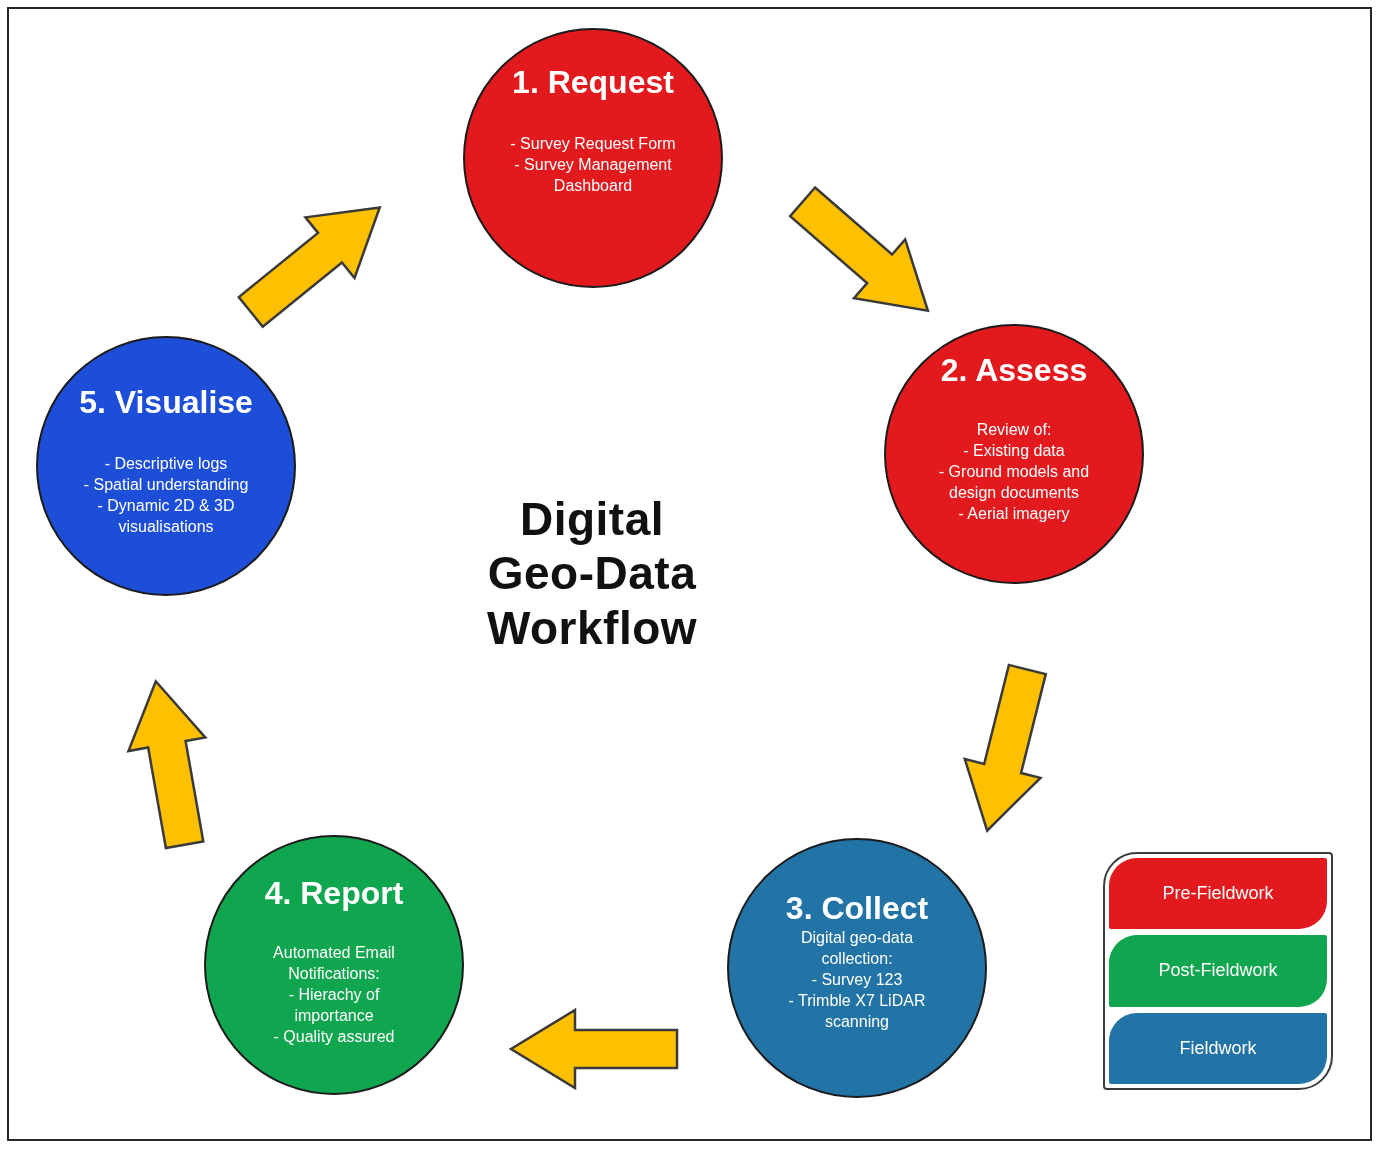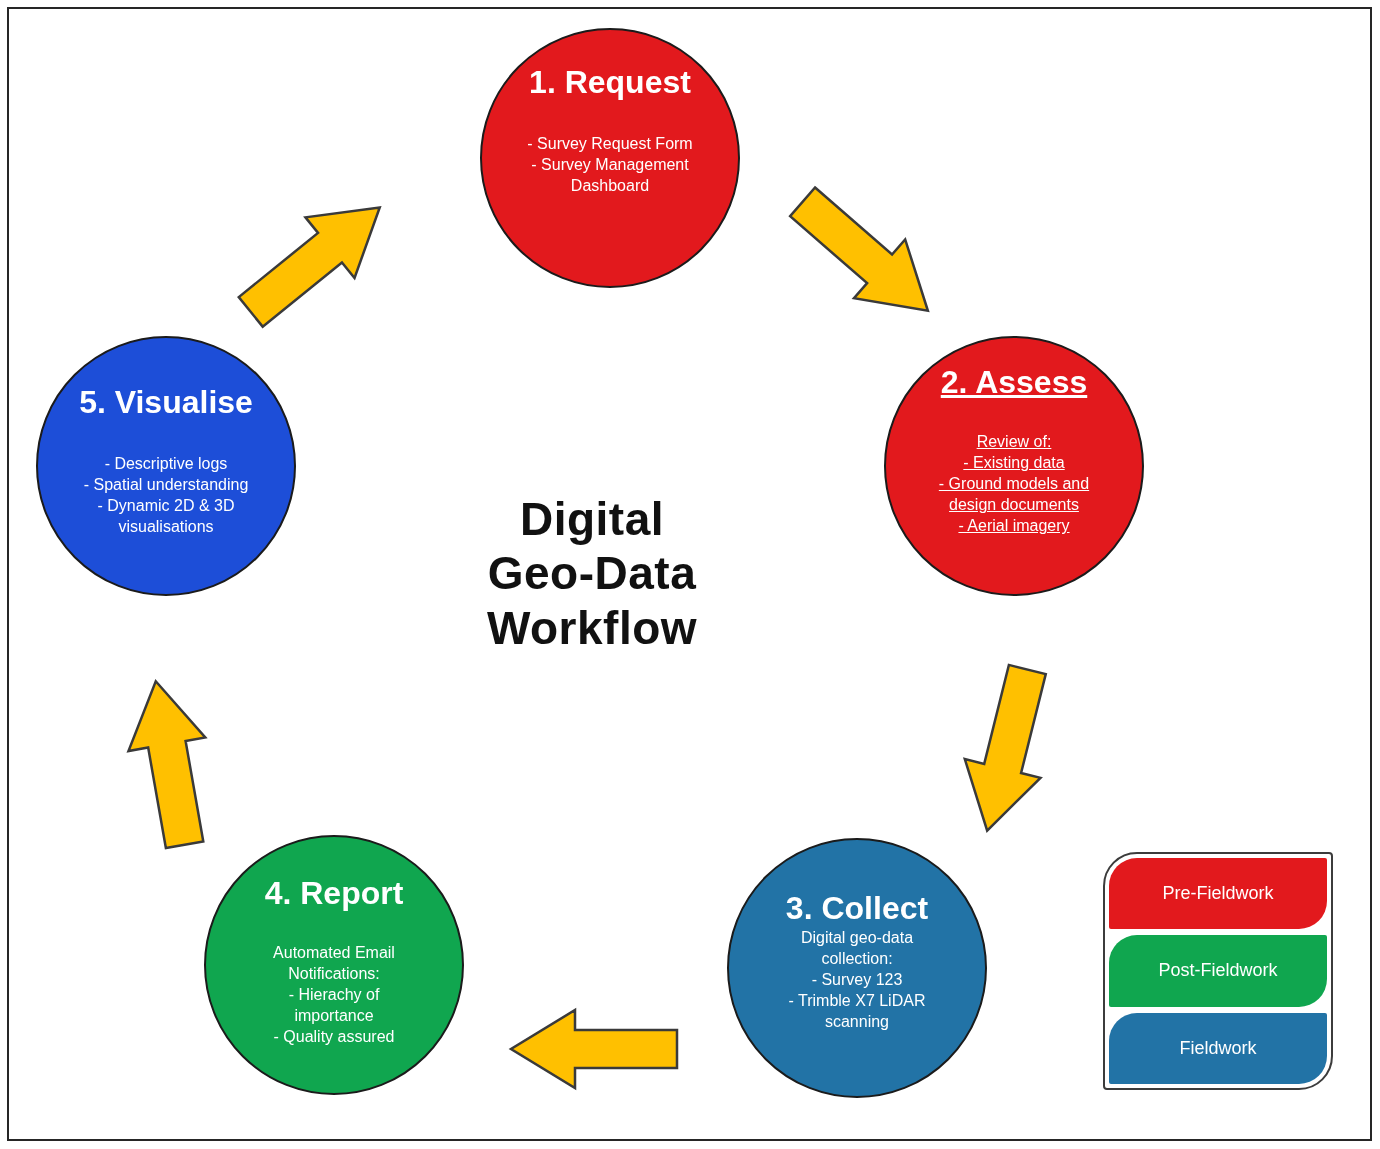--- a/index.html
+++ b/index.html
@@ -20,22 +20,22 @@
     font-size:46px;font-weight:bold;line-height:1.18;
     color:#111;text-align:center;letter-spacing:.5px;
   }
   .circle{
     position:absolute;width:260px;height:260px;
     border-radius:50%;border:2px solid #1b1b1b;
     color:#fff;text-align:center;box-sizing:border-box;
   }
   .circle .heading{font-size:32px;font-weight:bold;}
   .circle .body{font-size:16px;line-height:1.32;white-space:pre-line;padding:0 2px;}
-  .c1{left:480px;top:28px;padding-top:34px;}   .c1 .body{margin-top:32px;}
-  .c2{left:884px;top:336px;padding-top:26px;text-decoration:underline;}  .c2 .body{margin-top:30px;}
+  .c1{left:463px;top:28px;padding-top:34px;}   .c1 .body{margin-top:32px;}
+  .c2{left:884px;top:324px;padding-top:26px;}  .c2 .body{margin-top:30px;}
   .c3{left:727px;top:838px;padding-top:50px;}  .c3 .body{margin-top:0;}
   .c4{left:204px;top:835px;padding-top:38px;}  .c4 .body{margin-top:30px;}
   .c5{left:36px;top:336px;padding-top:46px;}   .c5 .body{margin-top:32px;}
   .arrow{position:absolute;width:170px;height:84px;overflow:visible;}
   .arrow polygon{stroke-width:2.5;}
   .a1{left:231px;top:217px;transform:rotate(-39deg);}
   .a2{left:781px;top:215px;transform:rotate(41deg);}
   .a3{left:922px;top:709px;transform:rotate(104deg);}
   .a4{left:508px;top:1007px;transform:rotate(180deg);}
   .a5{left:85px; top:720px;transform:rotate(-100deg);}

